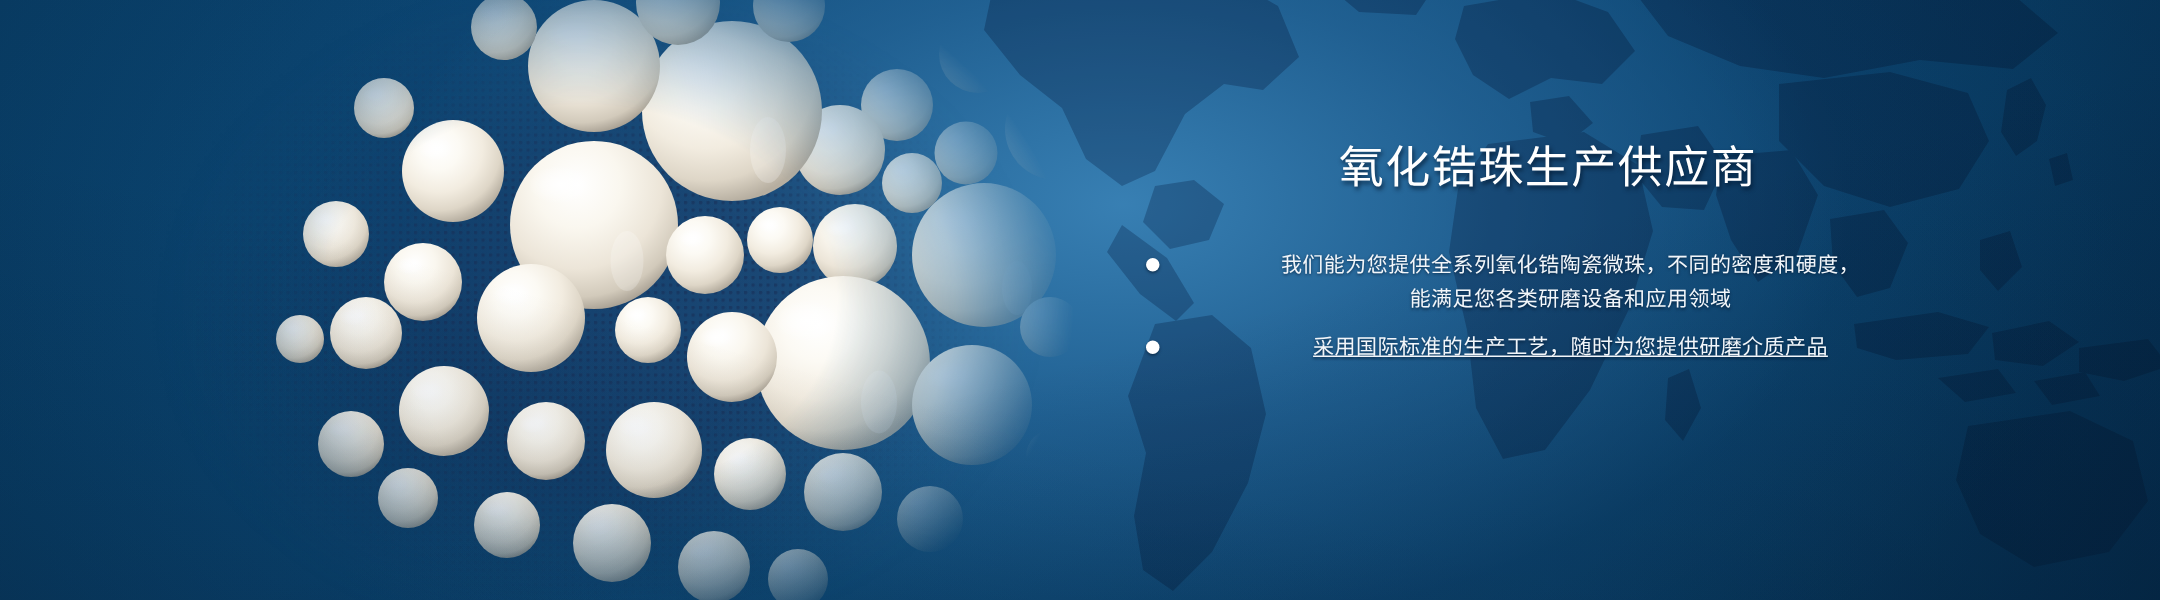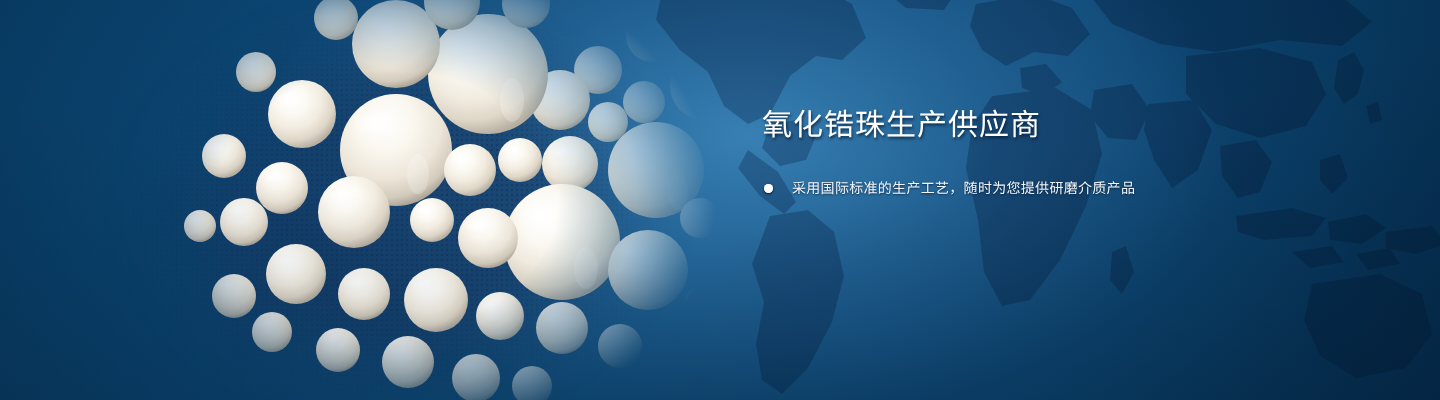--- a/index.html
+++ b/index.html
@@ -93,22 +93,23 @@
       radial-gradient(ellipse 300px 230px at 46% 52%, #000 40%, rgba(0,0,0,0.45) 74%, rgba(0,0,0,0) 100%);
     mask-image:
       radial-gradient(ellipse 300px 230px at 46% 52%, #000 40%, rgba(0,0,0,0.45) 74%, rgba(0,0,0,0) 100%);
   }
   .beads svg { position: absolute; inset: 0; width: 100%; height: 100%; display: block; }
 
   
   .copy {
     position: absolute;
     left: 762px;
-    top: 108px;
+    top: 96px;
     width: 540px;
+    text-align: center;
   }
   .headline {
     margin: 0;
     font-size: 30px;
     font-weight: 400;
     letter-spacing: 1px;
     line-height: 1.1;
     color: #ffffff;
     text-shadow: 1px 2px 3px rgba(2,22,44,0.75);
     white-space: nowrap;
@@ -121,21 +122,21 @@
   .bullet {
     position: relative;
     padding-left: 30px;
     margin-bottom: 9px;
     font-size: 14px;
     line-height: 23px;
     color: #f2f6fa;
     text-shadow: 0 1px 2px rgba(2,22,44,0.7);
     letter-spacing: 0.3px;
   }
-  .bullet:last-child { margin-bottom: 0; }
+  .bullet:last-child { margin-bottom: 0; text-decoration: underline; }
   .dot {
     position: absolute;
     left: 2px;
     top: 7px;
     width: 9px;
     height: 9px;
     border-radius: 50%;
     background: #ffffff;
     box-shadow: 0 1px 2px rgba(2,22,44,0.6);
   }
@@ -330,20 +331,22 @@
   <div class="bg-vignette"></div>
   <div class="bg-corner-dark"></div>
 
   <div class="copy">
     <h1 class="headline">氧化锆珠生产供应商</h1>
 
     <ul class="bullets">
 
       <li class="bullet">
         <span class="dot"></span>
+        <span class="bullet-line">我们能为您提供全系列氧化锆陶瓷微珠，不同的密度和硬度，</span>
+        <span class="bullet-line">能满足您各类研磨设备和应用领域</span>
       </li>
 
 
       <li class="bullet">
         <span class="dot"></span>
         <span class="bullet-line">采用国际标准的生产工艺，随时为您提供研磨介质产品</span>
       </li>
 
     </ul>
   </div>

